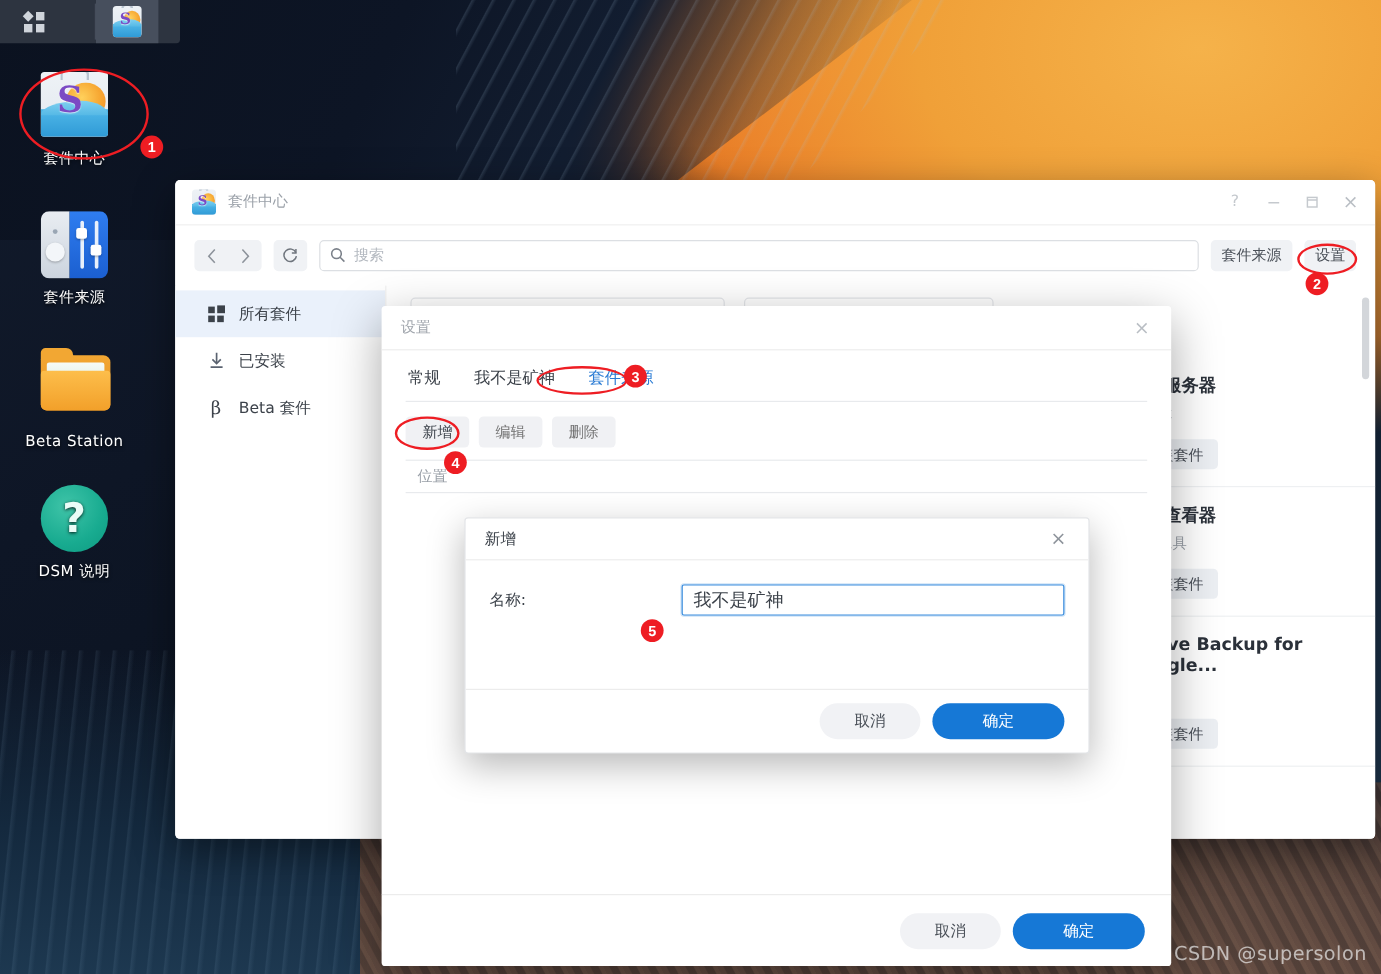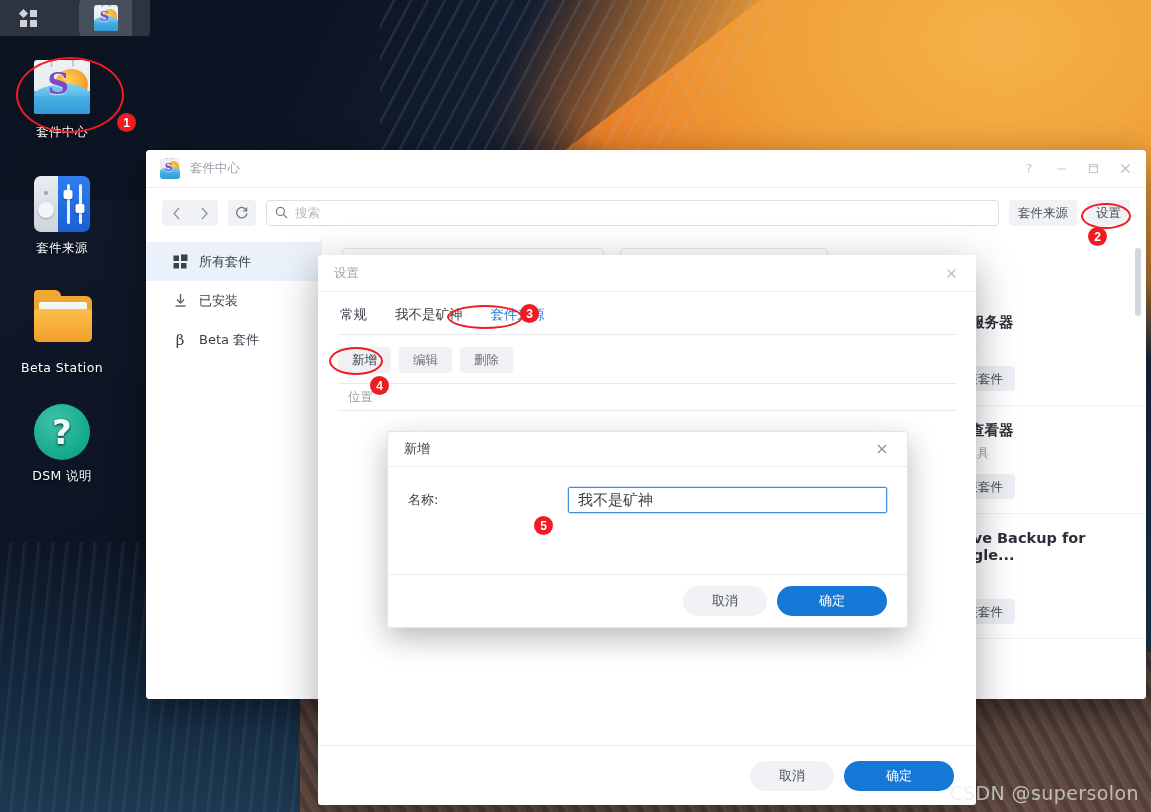--- a/index.html
+++ b/index.html
@@ -303,21 +303,21 @@
   .field-input.focused { border-color: #3c8ede; box-shadow: 0 0 0 1px rgba(60,142,222,.25); }
   #add-footer {
     border-top: 1px solid #ececec; height: 53px;
     display:flex; align-items:center; justify-content:flex-end; gap: 10px;
     padding-right: 20px;
   }
 
   
   #watermark {
     position: absolute; right: 12px; bottom: 8px; z-index: 950;
-    font-size: 19px; color: rgba(235,235,235,.70);
+    font-size: 16px; color: rgba(235,235,235,.70);
     font-family: "DejaVu Sans", "Liberation Sans", sans-serif;
     letter-spacing: .4px;
   }
 </style>
 </head>
 <body>
 
 <div id="desktop">
   <div id="rock-wedge"></div>
   <div id="rock-streaks"></div>

